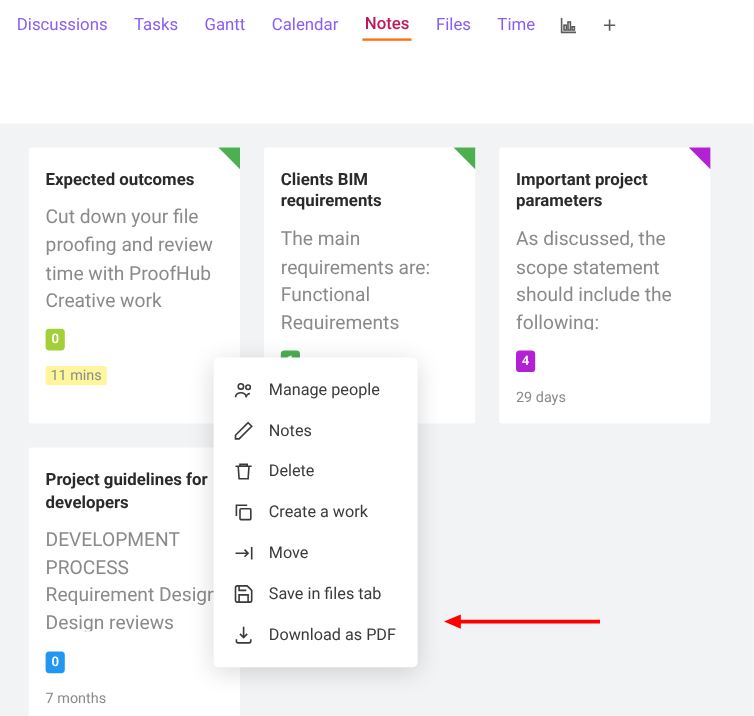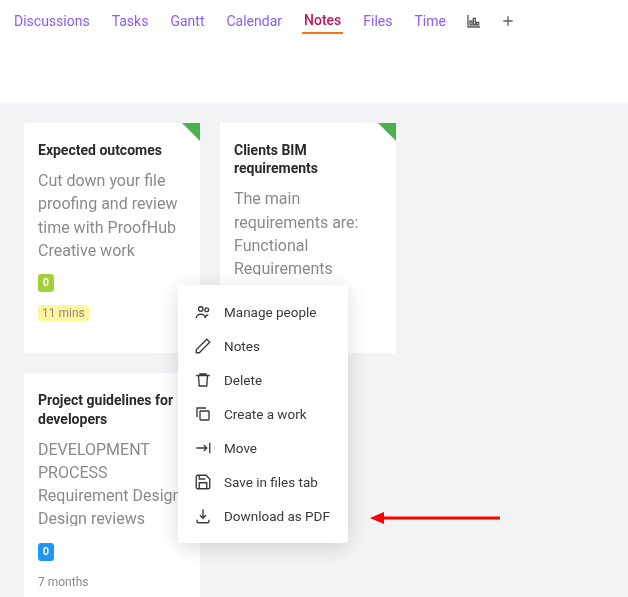--- a/index.html
+++ b/index.html
@@ -104,21 +104,21 @@
       color: #8a8a8a;
     }
     .card-time.hl {
       background: #fff59d;
       padding: 1px 4px;
       border-radius: 2px;
     }
     .context-menu {
       position: absolute;
       left: 178px;
-      top: 182px;
+      top: 195px;
       background: #fff;
       border-radius: 4px;
       box-shadow: 0 4px 20px rgba(0,0,0,0.15);
       padding: 10px 0;
       width: 170px;
       z-index: 10;
     }
     .menu-item {
       display: flex;
       align-items: center;
@@ -188,20 +188,29 @@
     <div class="card">
       <div class="card-corner corner-green"></div>
       <div class="card-title">Clients BIM requirements</div>
       <div class="card-body">The main requirements are: Functional Requirements Performance Requiremen System Technical&amp;nbs</div>
       <div class="card-footer">
         <div class="badge badge-green">1</div><br>
         <span class="card-time">15 days</span>
       </div>
     </div>
 
+    <div class="card">
+      <div class="card-corner corner-purple"></div>
+      <div class="card-title">Important project parameters</div>
+      <div class="card-body">As discussed, the scope statement should include the following: Description of the scope. Product</div>
+      <div class="card-footer">
+        <div class="badge badge-purple">4</div><br>
+        <span class="card-time">29 days</span>
+      </div>
+    </div>
 
   </div>
 
   <div class="cards row2">
     <div class="card">
       <div class="card-title">Project guidelines for developers</div>
       <div class="card-body">DEVELOPMENT PROCESS  Requirement Design Design reviews Documentation Code reviews Releases</div>
       <div class="card-footer">
         <div class="badge badge-blue">0</div><br>
         <span class="card-time">7 months</span>

